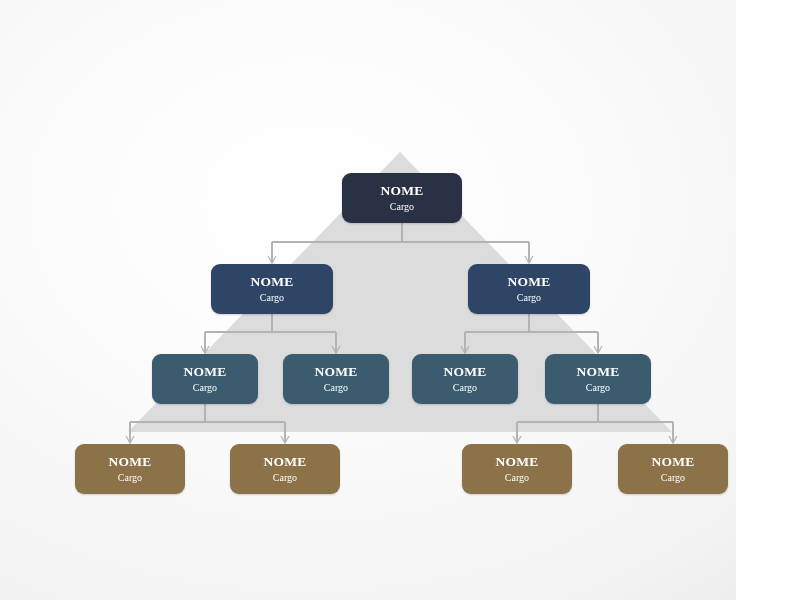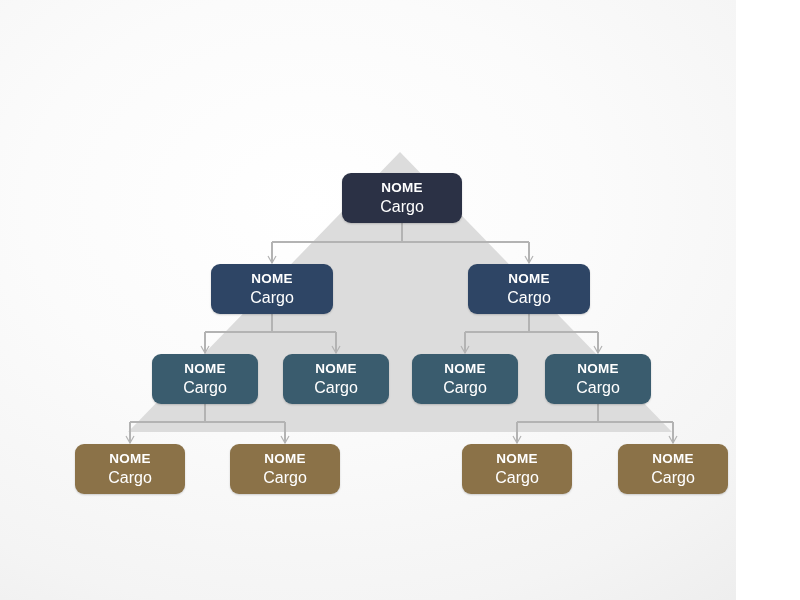--- a/index.html
+++ b/index.html
@@ -13,20 +13,21 @@
     font-family: "Liberation Sans", sans-serif;
   }
 
   #canvas {
     position: relative;
     width: 736px;
     height: 600px;
     background: radial-gradient(ellipse 120% 110% at 42% 34%,
                 #ffffff 0%, #fbfbfb 32%, #f4f4f4 62%, #ebebeb 84%, #e4e4e4 100%);
     overflow: hidden;
+    font-family: Liberation Serif, serif;
   }
 
   
   #pyramid-layer {
     position: absolute;
     left: 0; top: 0;
     width: 800px; height: 600px;
     pointer-events: none;
   }
 
@@ -53,21 +54,21 @@
     line-height: 1;
   }
   .node .nm {
     font-weight: bold;
     font-size: 13.5px;
     letter-spacing: 0.3px;
     margin-bottom: 4px;
   }
   .node .cg {
     font-weight: normal;
-    font-size: 16px;
+    font-size: 10px;
   }
 
   .lvl1 { background: #2b3145; }
   .lvl2 { background: #2e4565; }
   .lvl3 { background: #3a5c6e; }
   .lvl4 { background: #8b7248; }
 </style>
 </head>
 <body>
 

